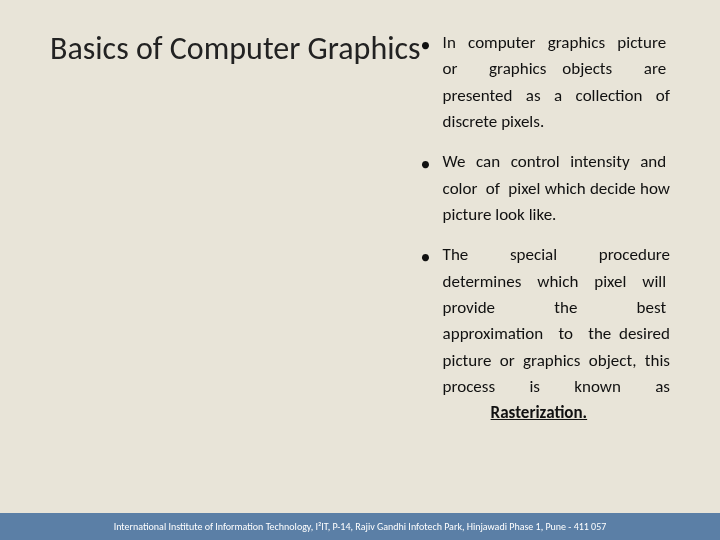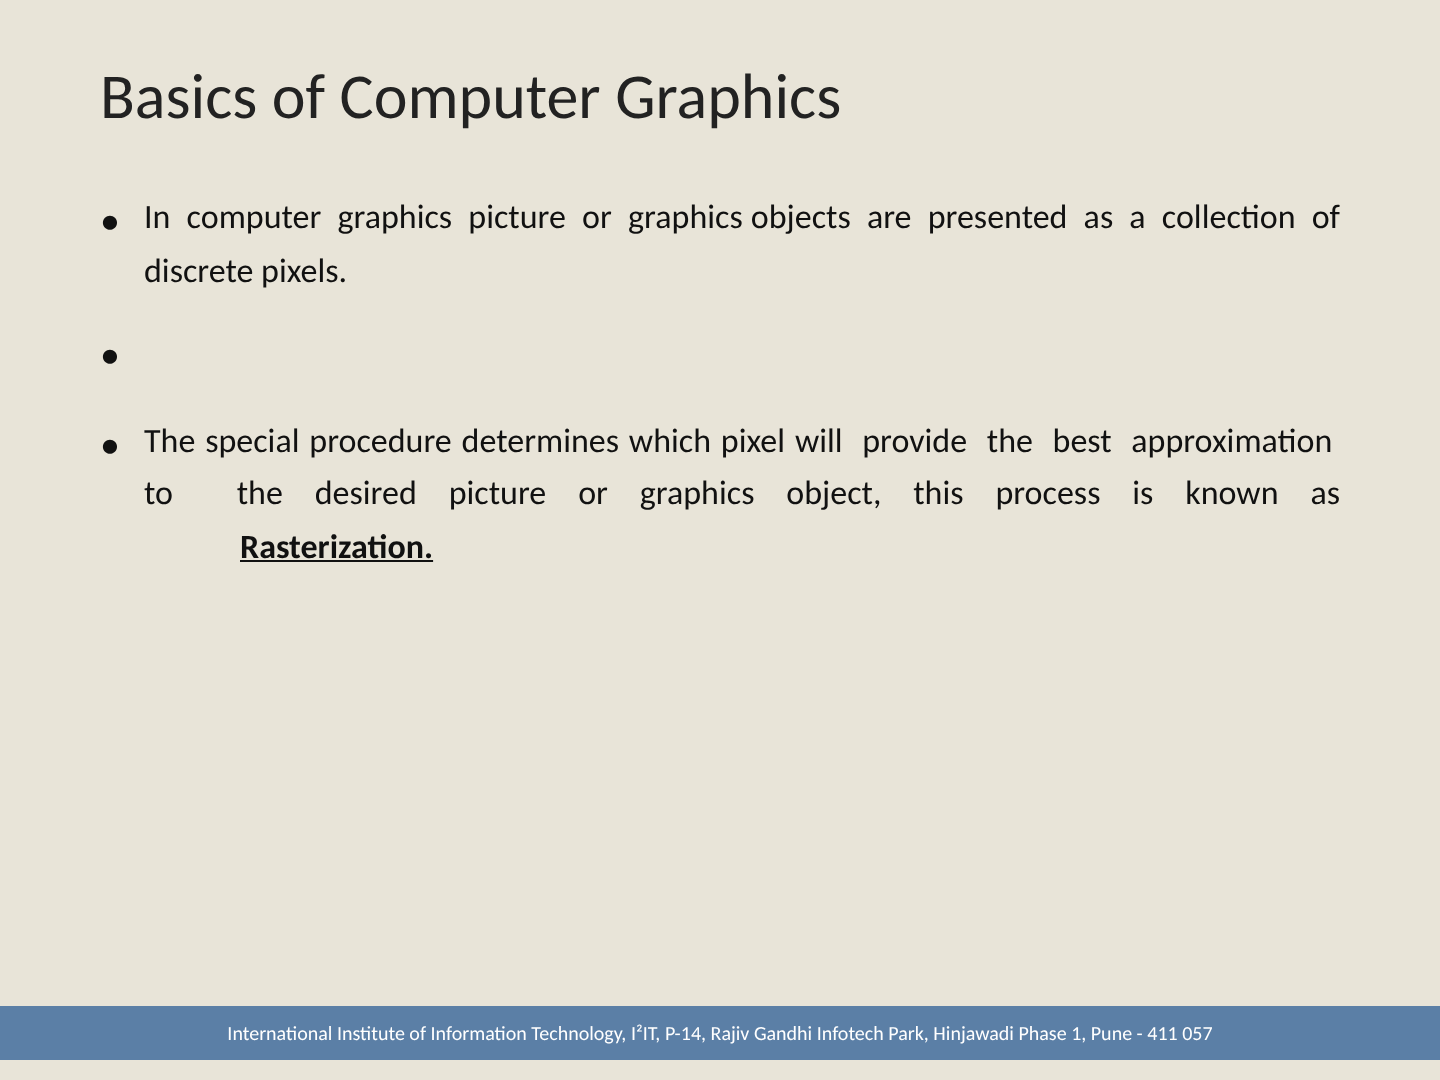--- a/index.html
+++ b/index.html
@@ -14,21 +14,21 @@
       align-items: center;
       position: relative;
       overflow: hidden;
     }
 
     .slide-container {
       width: 720px;
       height: 540px;
       background-color: #e8e4d8;
       display: flex;
-      flex-direction: column;
+      flex-direction: row;
       padding: 30px 50px 6px 50px;
       position: relative;
     }
 
     .title {
       font-size: 32px;
       font-weight: 400;
       color: #222;
       text-align: left;
       margin-bottom: 28px;
@@ -85,21 +85,21 @@
       justify-content: center;
     }
 
     .watermark svg {
       width: 200px;
       height: 200px;
     }
 
     .footer {
       position: absolute;
-      bottom: 10px;
+      bottom: 0;
       left: 0;
       right: 0;
       background-color: #5b7fa6;
       color: white;
       text-align: center;
       font-size: 10px;
       padding: 6px 10px;
       line-height: 1.5;
       z-index: 3;
     }
@@ -114,20 +114,21 @@
 
   <div class="content-area">
 
     <div class="bullet-item">
       <span class="bullet-dot">•</span>
       <span class="bullet-text">In&nbsp; computer&nbsp; graphics&nbsp; picture&nbsp; or&nbsp; graphics objects&nbsp; are&nbsp; presented&nbsp; as&nbsp; a&nbsp; collection&nbsp; of discrete pixels.</span>
     </div>
 
     <div class="bullet-item">
       <span class="bullet-dot">•</span>
+      <span class="bullet-text">We&nbsp; can&nbsp; control&nbsp; intensity&nbsp; and&nbsp; color&nbsp; of&nbsp; pixel which decide how picture look like.</span>
     </div>
 
     <div class="bullet-item">
       <span class="bullet-dot">•</span>
       <span class="bullet-text">The special procedure determines which pixel will&nbsp; provide&nbsp; the&nbsp; best&nbsp; approximation&nbsp; to&nbsp; the desired picture or graphics object, this process is known as <span class="bold-underline">Rasterization.</span></span>
     </div>
 
   </div>
 
   <div class="footer">

